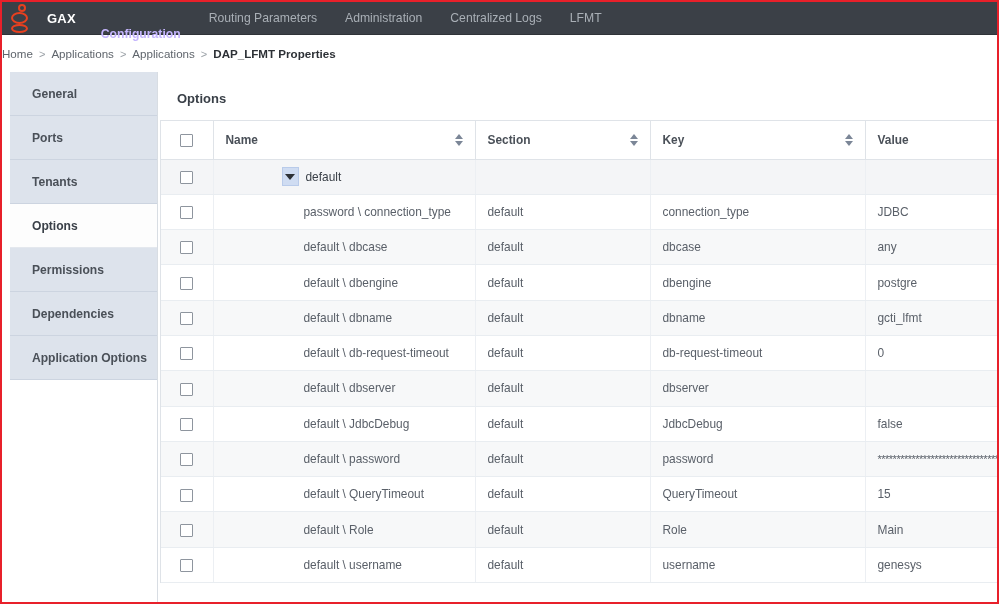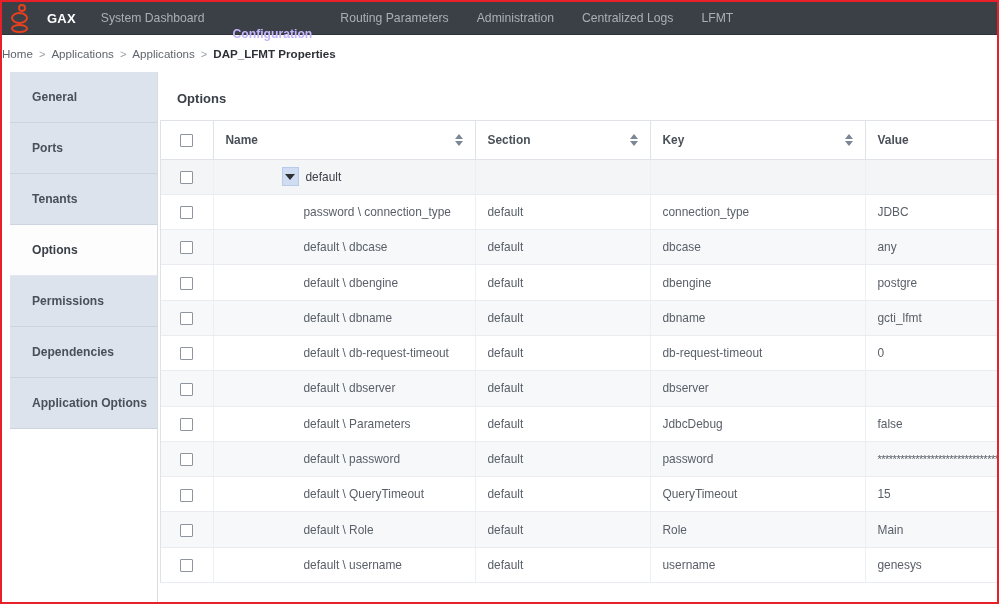--- a/index.html
+++ b/index.html
@@ -107,21 +107,21 @@
 
   
   #sidebar {
     width: 155px;
     flex: 0 0 155px;
     background: #ffffff;
     padding-left: 8px;
     padding-top: 0;
   }
   .side-item {
-    height: 51px;
+    height: 44px;
     display: flex;
     align-items: center;
     padding-left: 22px;
     font-size: 12.1px;
     font-weight: bold;
     color: #4a5058;
     background: #dde3ec;
     border-bottom: 1px solid #ccd4e0;
     cursor: pointer;
     white-space: nowrap;
@@ -267,21 +267,20 @@
 
 <div id="page">
 
   <div id="topnav">
     <div id="logo">
       <span class="ring r1"></span>
       <span class="ring r2"></span>
       <span class="ring r3"></span>
     </div>
     <div class="brand">GAX</div>
-    <div class="navitem">System Dashboard</div>
     <div class="navitem active">Configuration</div>
     <div class="navitem">Routing Parameters</div>
     <div class="navitem">Administration</div>
     <div class="navitem">Centralized Logs</div>
     <div class="navitem">LFMT</div>
   </div>
 
   <div id="breadcrumb">
     <span class="crumb">Home</span>
     <span class="sep">&gt;</span>
@@ -426,21 +425,21 @@
             </tr>
             <tr class="datarow even">
               <td class="chkcell"><span class="cbx"></span></td>
               <td class="namecell"><span class="name-indent">default \ dbserver</span></td>
               <td>default</td>
               <td>dbserver</td>
               <td></td>
             </tr>
             <tr class="datarow odd">
               <td class="chkcell"><span class="cbx"></span></td>
-              <td class="namecell"><span class="name-indent">default \ Parameters</span></td>
+              <td class="namecell"><span class="name-indent">default \ JdbcDebug</span></td>
               <td>default</td>
               <td>JdbcDebug</td>
               <td>false</td>
             </tr>
             <tr class="datarow even">
               <td class="chkcell"><span class="cbx"></span></td>
               <td class="namecell"><span class="name-indent">default \ password</span></td>
               <td>default</td>
               <td>password</td>
               <td class="mask">**********************************</td>

